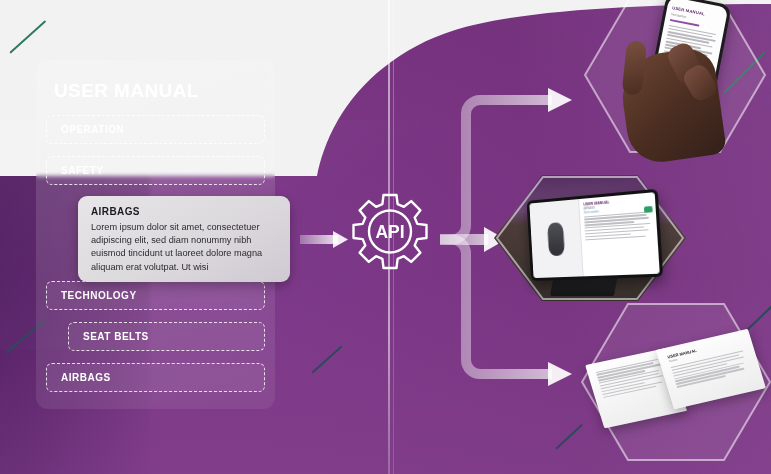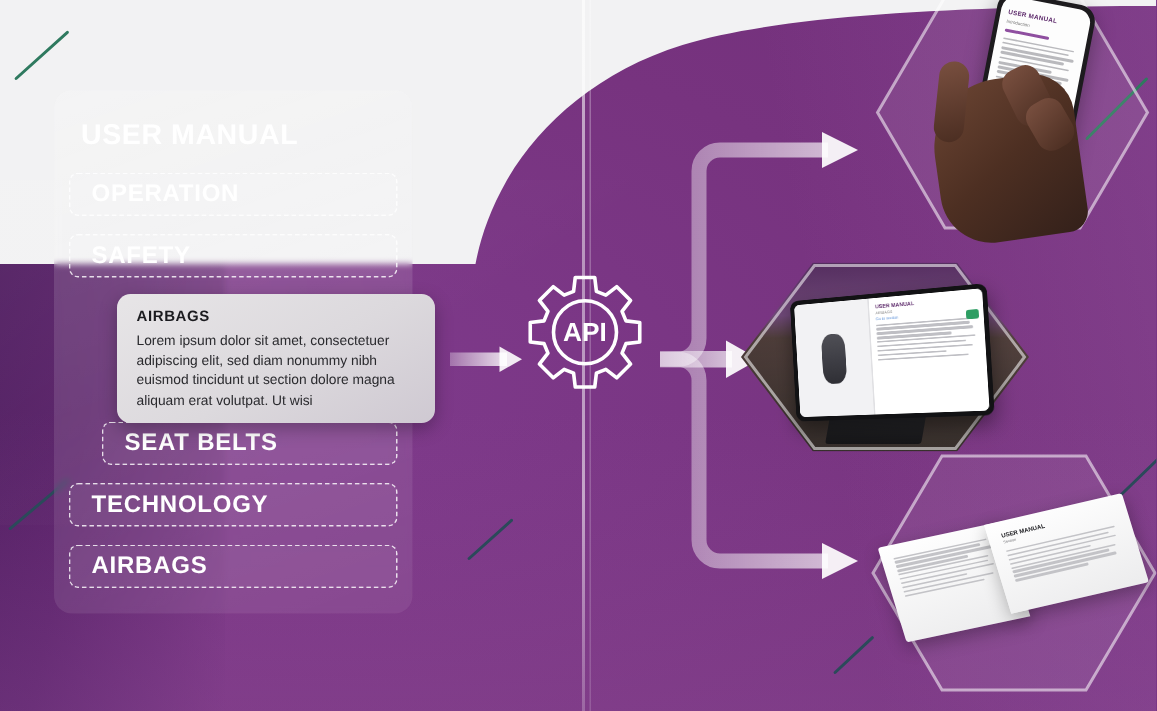--- a/index.html
+++ b/index.html
@@ -82,21 +82,21 @@
     position: absolute; left: 10px; top: 55px; width: 219px;
   }
   .menu-item {
     height: 29px;
     margin-bottom: 12px;
     border: 1.5px dashed rgba(255,255,255,0.82);
     border-radius: 6px;
     display: flex; align-items: center;
     padding-left: 14px;
     color: #ffffff;
-    font-size: 16px; font-weight: 700;
+    font-size: 10px; font-weight: 700;
     letter-spacing: 0.5px;
     background: rgba(255,255,255,0.05);
   }
   .menu-item.indent {
     margin-left: 22px;
     width: 197px;
   }
   .spacer-card { height: 84px; }
 
   
@@ -111,21 +111,21 @@
   .airbags-title {
     font-size: 10px; font-weight: 700; color: #1b1b1f;
     letter-spacing: 0.4px; margin-bottom: 4px;
   }
   .airbags-body {
     font-size: 9.2px; line-height: 13.2px; color: #2a2a2e;
   }
 
   
   .gear-wrap {
-    position: absolute; left: 345px; top: 181px;
+    position: absolute; left: 345px; top: 191px;
     width: 90px; height: 90px;
   }
   .gear-wrap svg { display: block; }
 
   
   .arrow-layer {
     position: absolute; inset: 0;
     pointer-events: none;
   }
 
@@ -269,35 +269,35 @@
   <div class="panel">
     <div class="panel-title">USER MANUAL</div>
     <div class="menu">
       <div class="menu-item">
         <span>OPERATION</span>
       </div>
       <div class="menu-item">
         <span>SAFETY</span>
       </div>
       <div class="spacer-card"></div>
+      <div class="menu-item">
+        <span>TECHNOLOGY</span>
+      </div>
       <div class="menu-item indent">
         <span>SEAT BELTS</span>
       </div>
       <div class="menu-item">
-        <span>TECHNOLOGY</span>
-      </div>
-      <div class="menu-item">
         <span>AIRBAGS</span>
       </div>
     </div>
   </div>
 
   <div class="airbags-card">
     <div class="airbags-title">AIRBAGS</div>
-    <div class="airbags-body">Lorem ipsum dolor sit amet, consectetuer adipiscing elit, sed diam nonummy nibh euismod tincidunt ut section dolore magna aliquam erat volutpat. Ut wisi</div>
+    <div class="airbags-body">Lorem ipsum dolor sit amet, consectetuer adipiscing elit, sed diam nonummy nibh euismod tincidunt ut laoreet dolore magna aliquam erat volutpat. Ut wisi</div>
   </div>
 
   <svg class="arrow-layer" width="771" height="474">
     <defs>
       <linearGradient id="agrad" x1="0" y1="0" x2="1" y2="0">
         <stop offset="0%" stop-color="#ffffff" stop-opacity="0.30"></stop>
         <stop offset="100%" stop-color="#ffffff" stop-opacity="0.85"></stop>
       </linearGradient>
       <linearGradient id="agrad2" x1="0" y1="0" x2="1" y2="0">
         <stop offset="0%" stop-color="#ffffff" stop-opacity="0.45"></stop>

